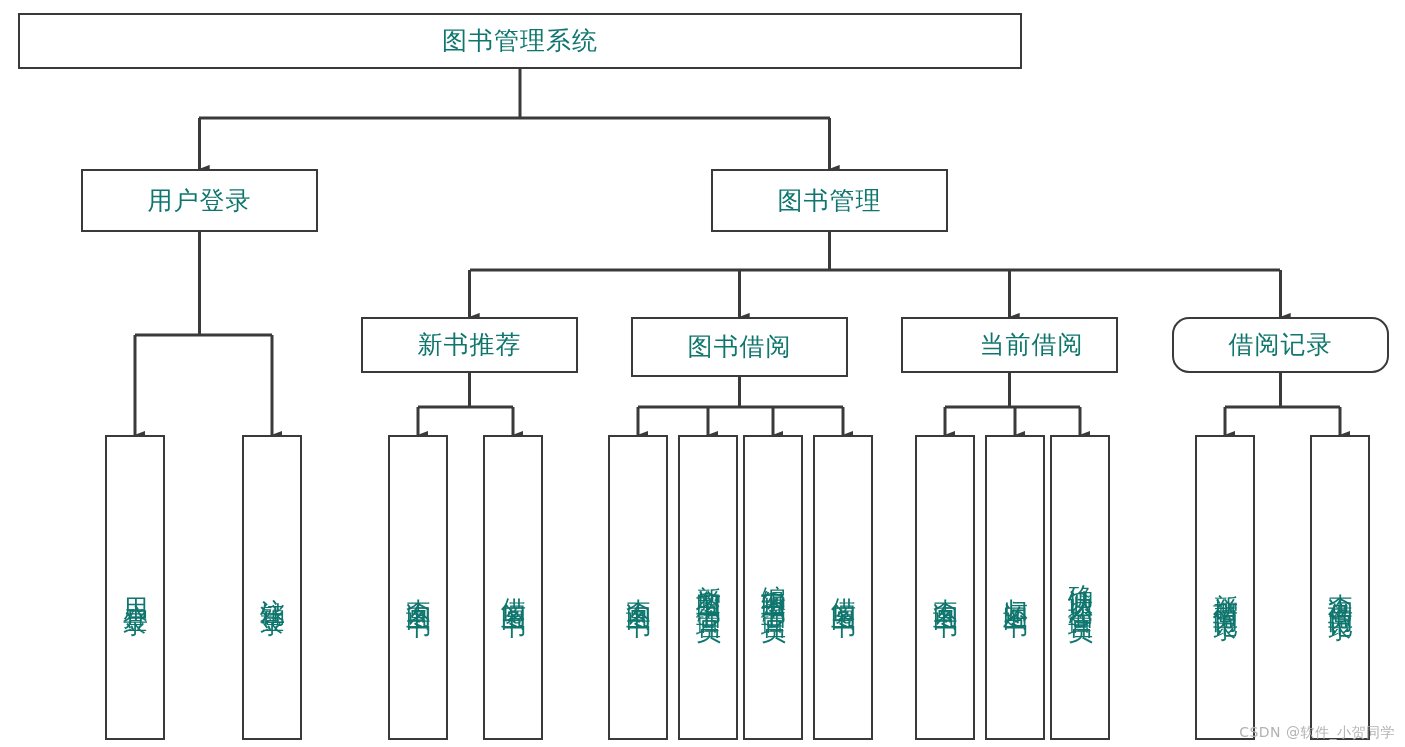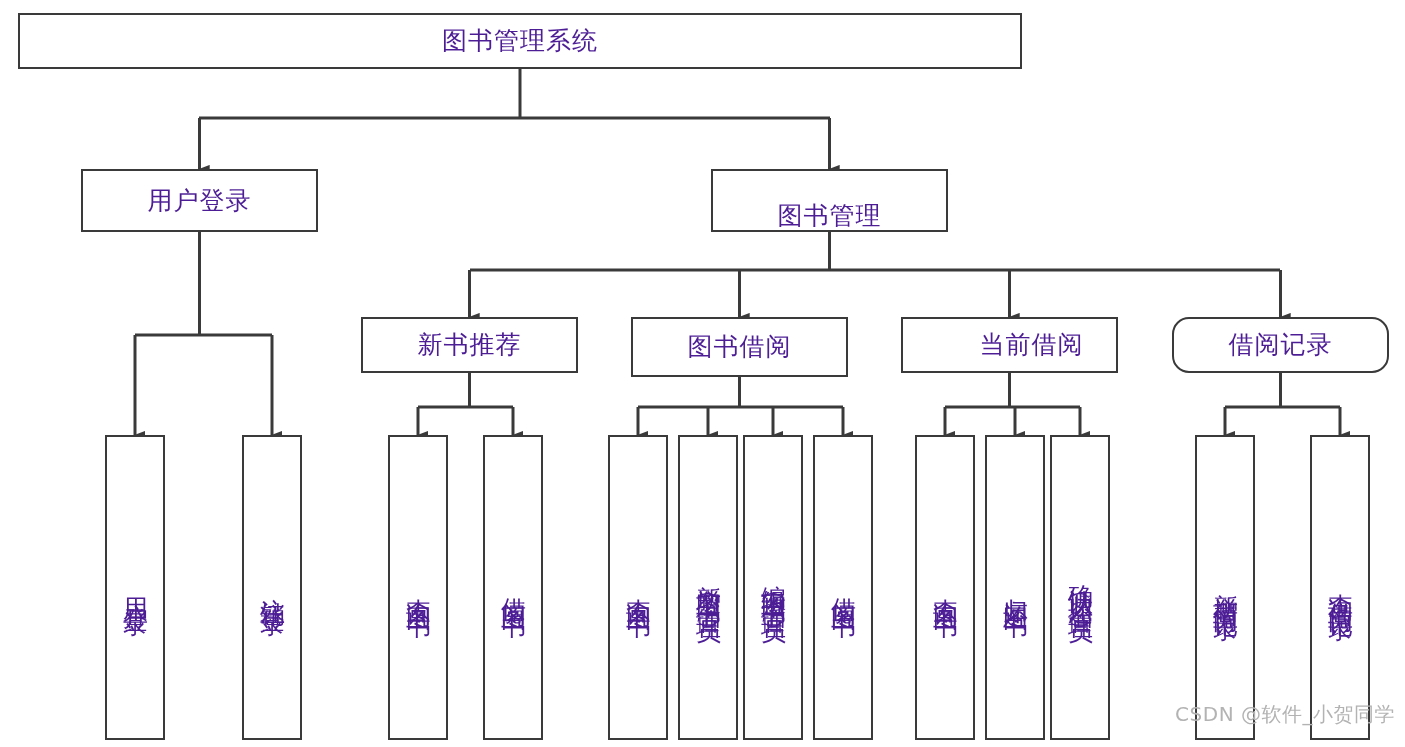--- a/index.html
+++ b/index.html
@@ -33,41 +33,41 @@
     background: #ffffff;
     border: 2.5px solid #3a3a3a;
     display: flex;
     align-items: center;
     justify-content: center;
     z-index: 2;
   }
   .node .label {
     font-size: 25px;
     line-height: 1.12;
-    color: #4c1d95;
+    color: #0f766e;
     letter-spacing: 1px;
     white-space: nowrap;
     text-align: center;
   }
   .node.vertical .label {
     writing-mode: vertical-rl;
     text-orientation: upright;
     letter-spacing: 5px;
     font-size: 25px;
     white-space: nowrap;
   }
   .node.vertical {
     align-items: center;
     justify-content: center;
   }
   .watermark {
     position: absolute;
     right: 10px;
-    bottom: 19px;
-    font-size: 20px;
+    bottom: 5px;
+    font-size: 14px;
     color: #b3b3b3;
     letter-spacing: 0.5px;
     z-index: 5;
     white-space: nowrap;
     font-family: "DejaVu Sans", "Liberation Sans", sans-serif;
   }
 </style>
 </head>
 <body>
 
@@ -116,21 +116,21 @@
       </g>
   </svg>
 
   <div class="node" style="left:18px; top:13px; width:1004px; height:56px;">
     <span class="label">图书管理系统</span>
   </div>
 
   <div class="node" style="left:81px; top:169px; width:237px; height:63px;">
     <span class="label">用户登录</span>
   </div>
-  <div class="node" style="left:711px; top:169px; width:237px; height:63px;align-items:flex-end;">
+  <div class="node" style="left:711px; top:169px; width:237px; height:63px;">
     <span class="label">图书管理</span>
   </div>
 
   <div class="node" style="left:361px; top:317px; width:217px; height:56px;">
     <span class="label">新书推荐</span>
   </div>
   <div class="node" style="left:631px; top:317px; width:217px; height:60px;">
     <span class="label">图书借阅</span>
   </div>
   <div class="node" style="left:901px; top:317px; width:217px; height:56px;padding-left:44px;">

